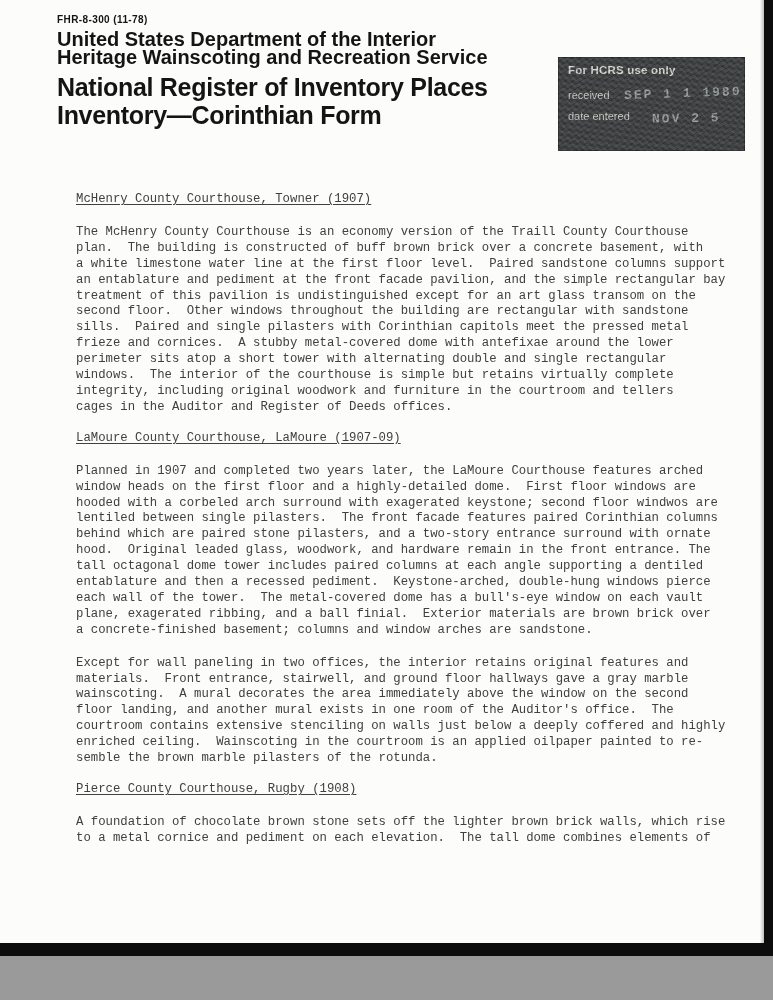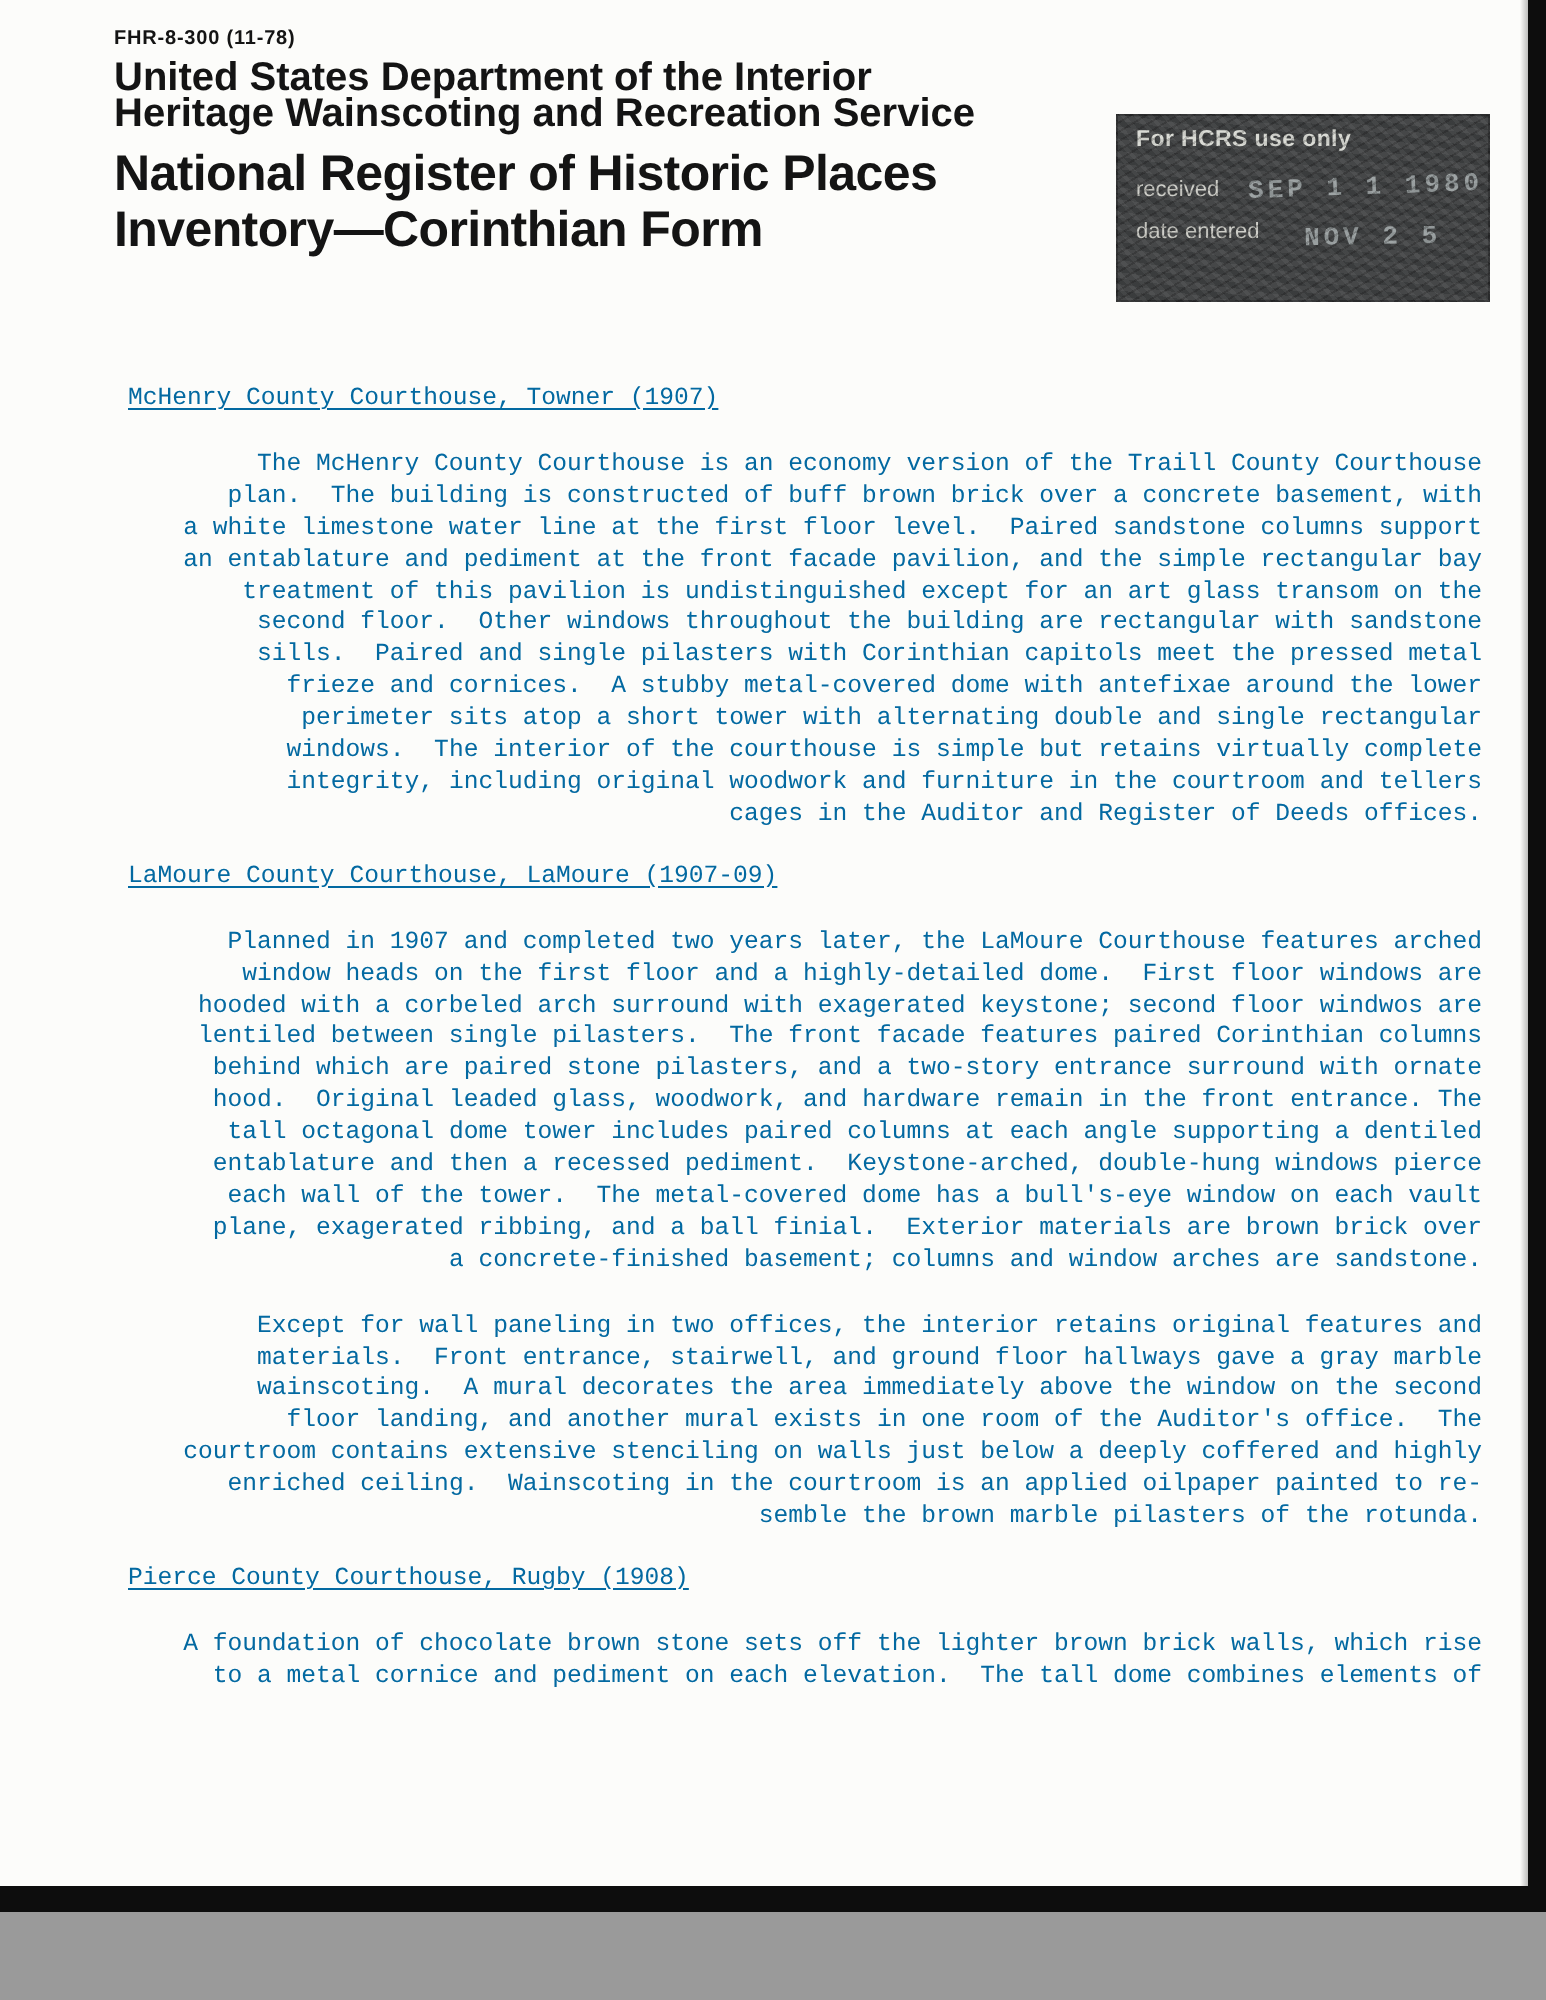--- a/index.html
+++ b/index.html
@@ -54,44 +54,44 @@
   .meta-sheet { width:333px; font-size:13.5px; font-weight:bold; }
   .meta-item  { width:228px; font-size:13.5px; }
   .meta-page  { font-size:13.5px; }
   .meta-label { font-weight:bold; }
   .meta-value { font-family:"Liberation Mono","DejaVu Sans Mono",monospace; font-size:13px; font-weight:normal; }
   .meta-item .meta-value { margin-left:16px; }
   .meta-page .meta-value { margin-left:8px; }
 
   
   .body {
-    position:absolute; top:192px; left:64px; right:32px;
+    position:absolute; top:192px; left:76px; right:32px;
     font-family:"Liberation Mono","DejaVu Sans Mono",monospace;
-    font-size:12.3px; line-height:15.9px; color:#0369a1;
+    font-size:12.3px; line-height:15.9px; color:#404040;
   }
   .doc-heading {
     margin:0 0 15px 0; font-size:12.3px; font-weight:normal;
     text-decoration:underline; text-underline-offset:2px;
   }
-  .doc-para { margin:17px 0 15px 0; white-space:pre-wrap;text-align:right; }
+  .doc-para { margin:17px 0 15px 0; white-space:pre-wrap; }
 </style>
 </head>
 <body>
 
 <div class="page">
 
   <div class="form-number">FHR-8-300  (11-78)</div>
 
   <div class="agency">
     <div>United States Department of the Interior</div>
     <div>Heritage Wainscoting and Recreation Service</div>
   </div>
 
   <h1 class="title">
-    <span>National Register of Historic Places</span><br>
+    <span>National Register of Inventory Places</span><br>
     <span>Inventory—Corinthian Form</span>
   </h1>
 
   <div class="stamp-box">
     <div class="stamp-line1">For HCRS use only</div>
     <div class="stamp-line2">
       <span>received</span>
       <span class="stamp-date stamp-date-received">SEP 1 1 1980</span>
     </div>
     <div class="stamp-line3">

